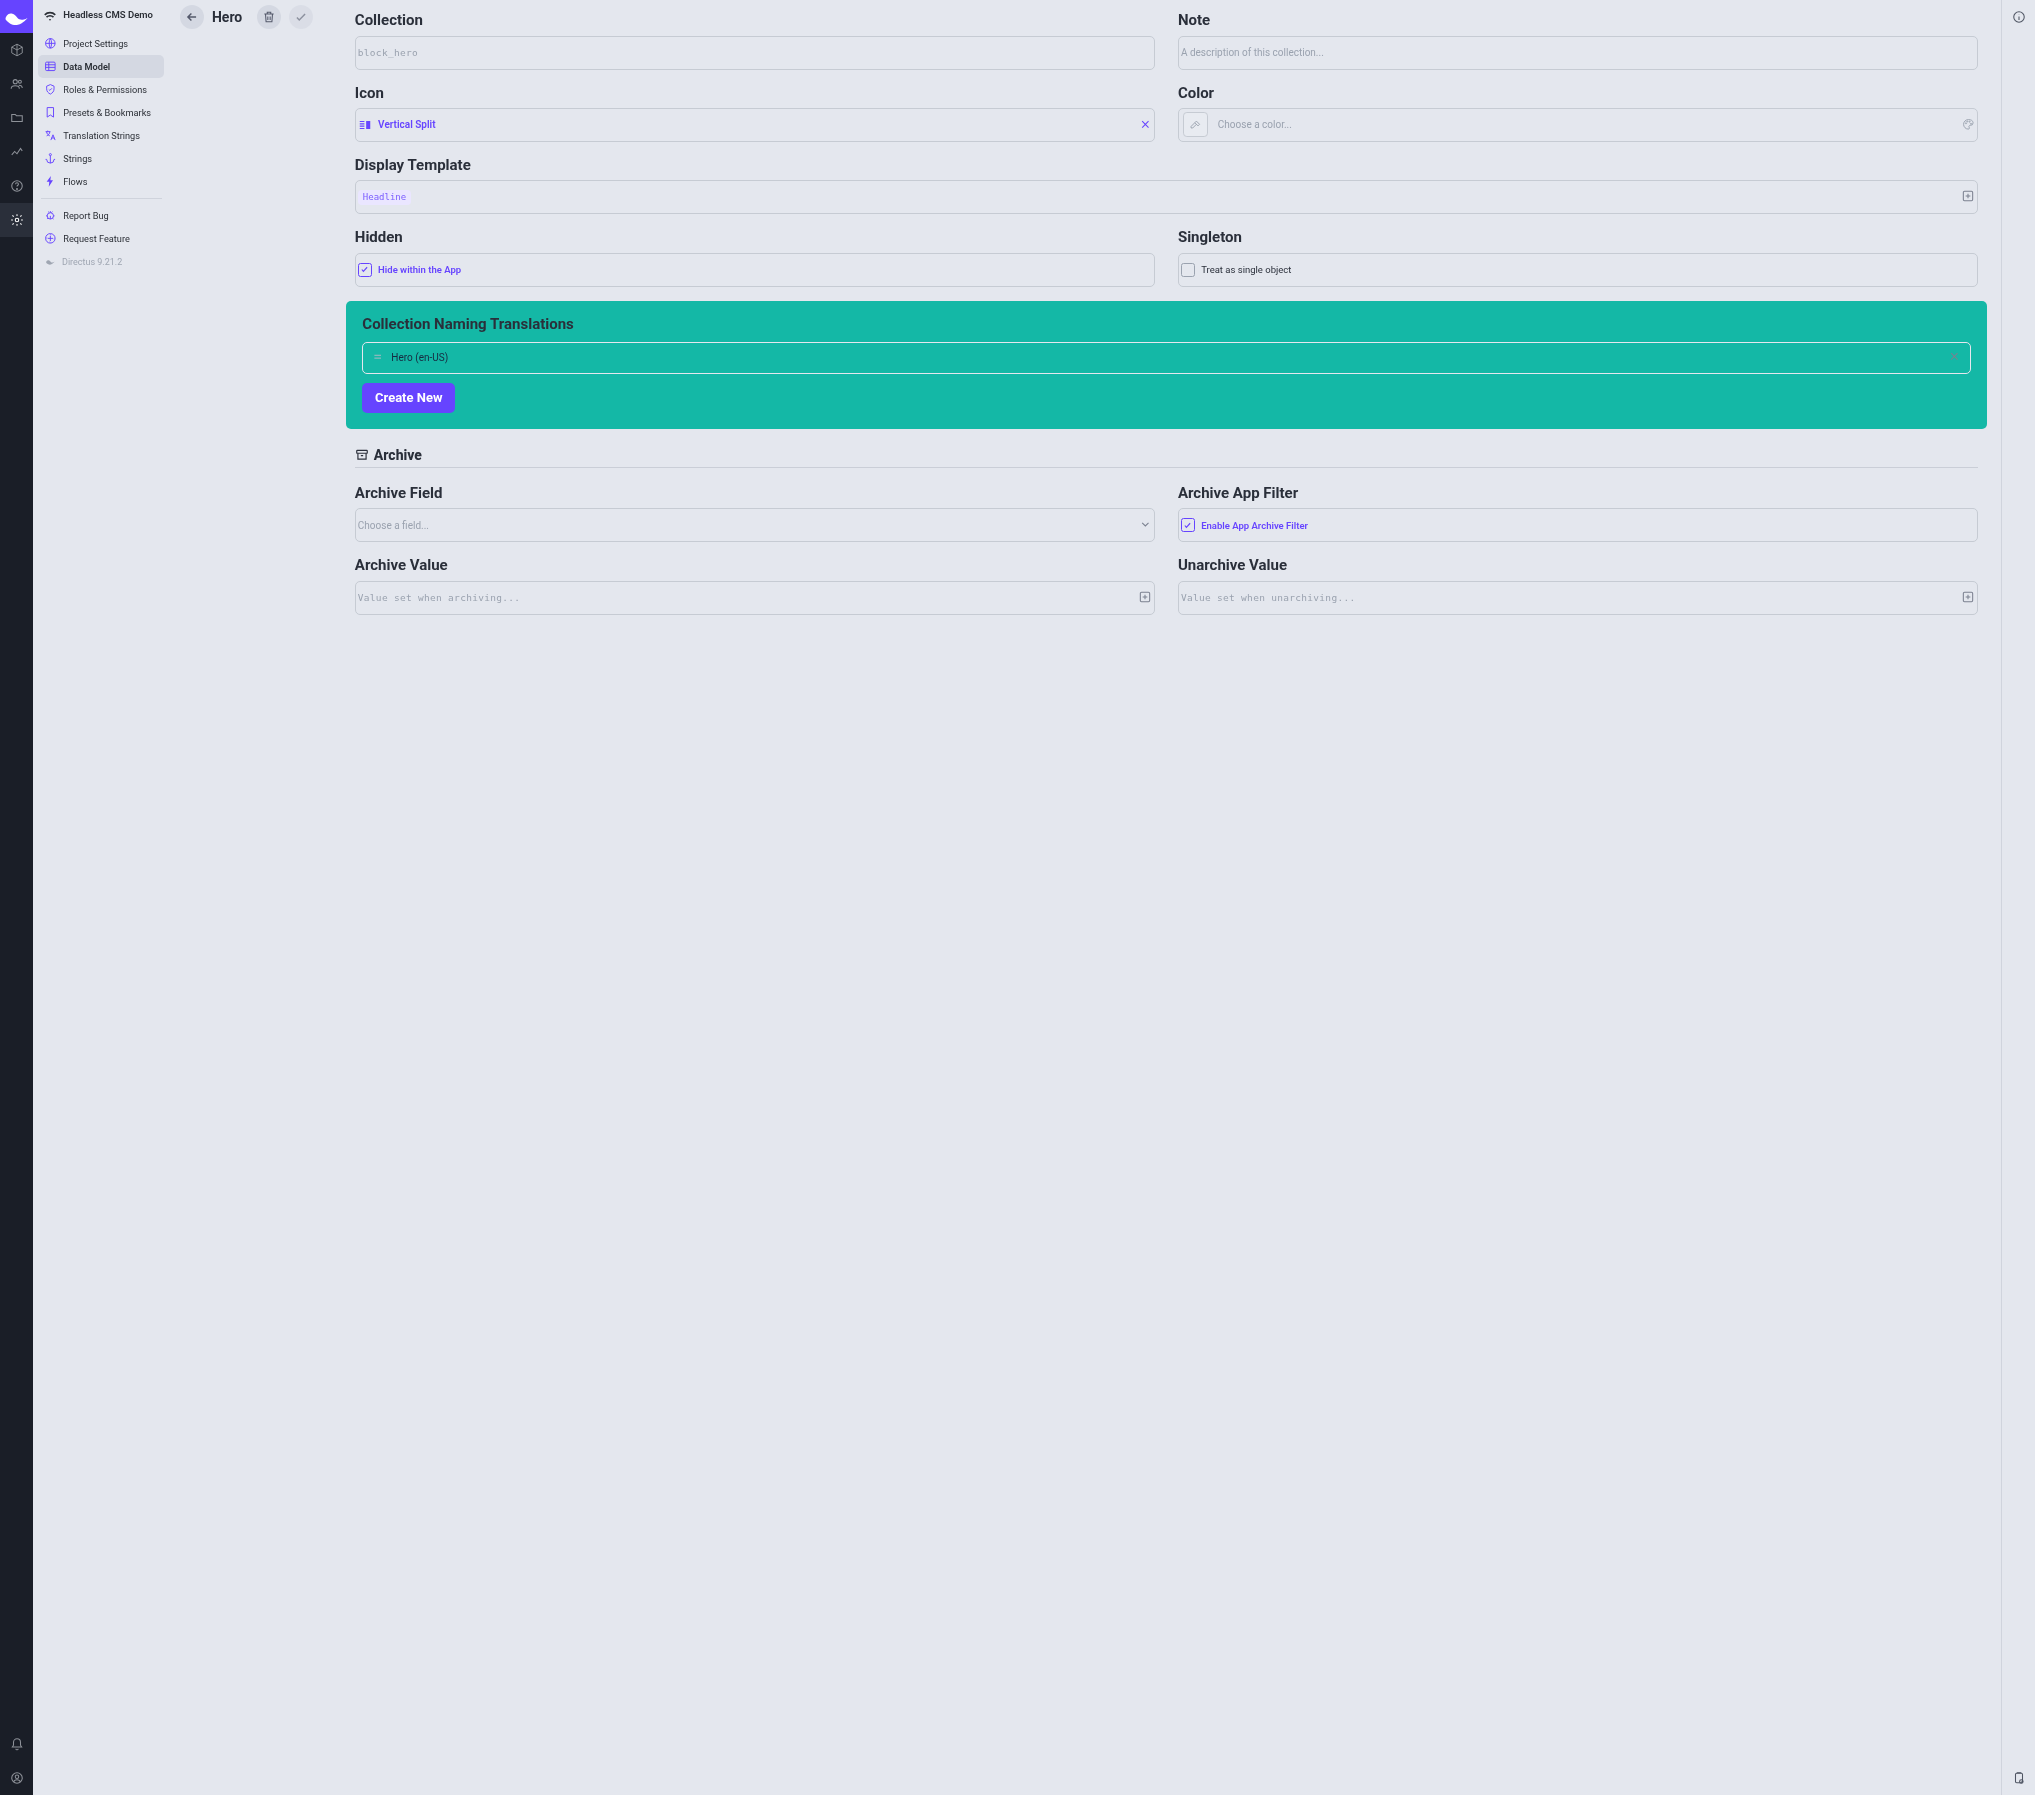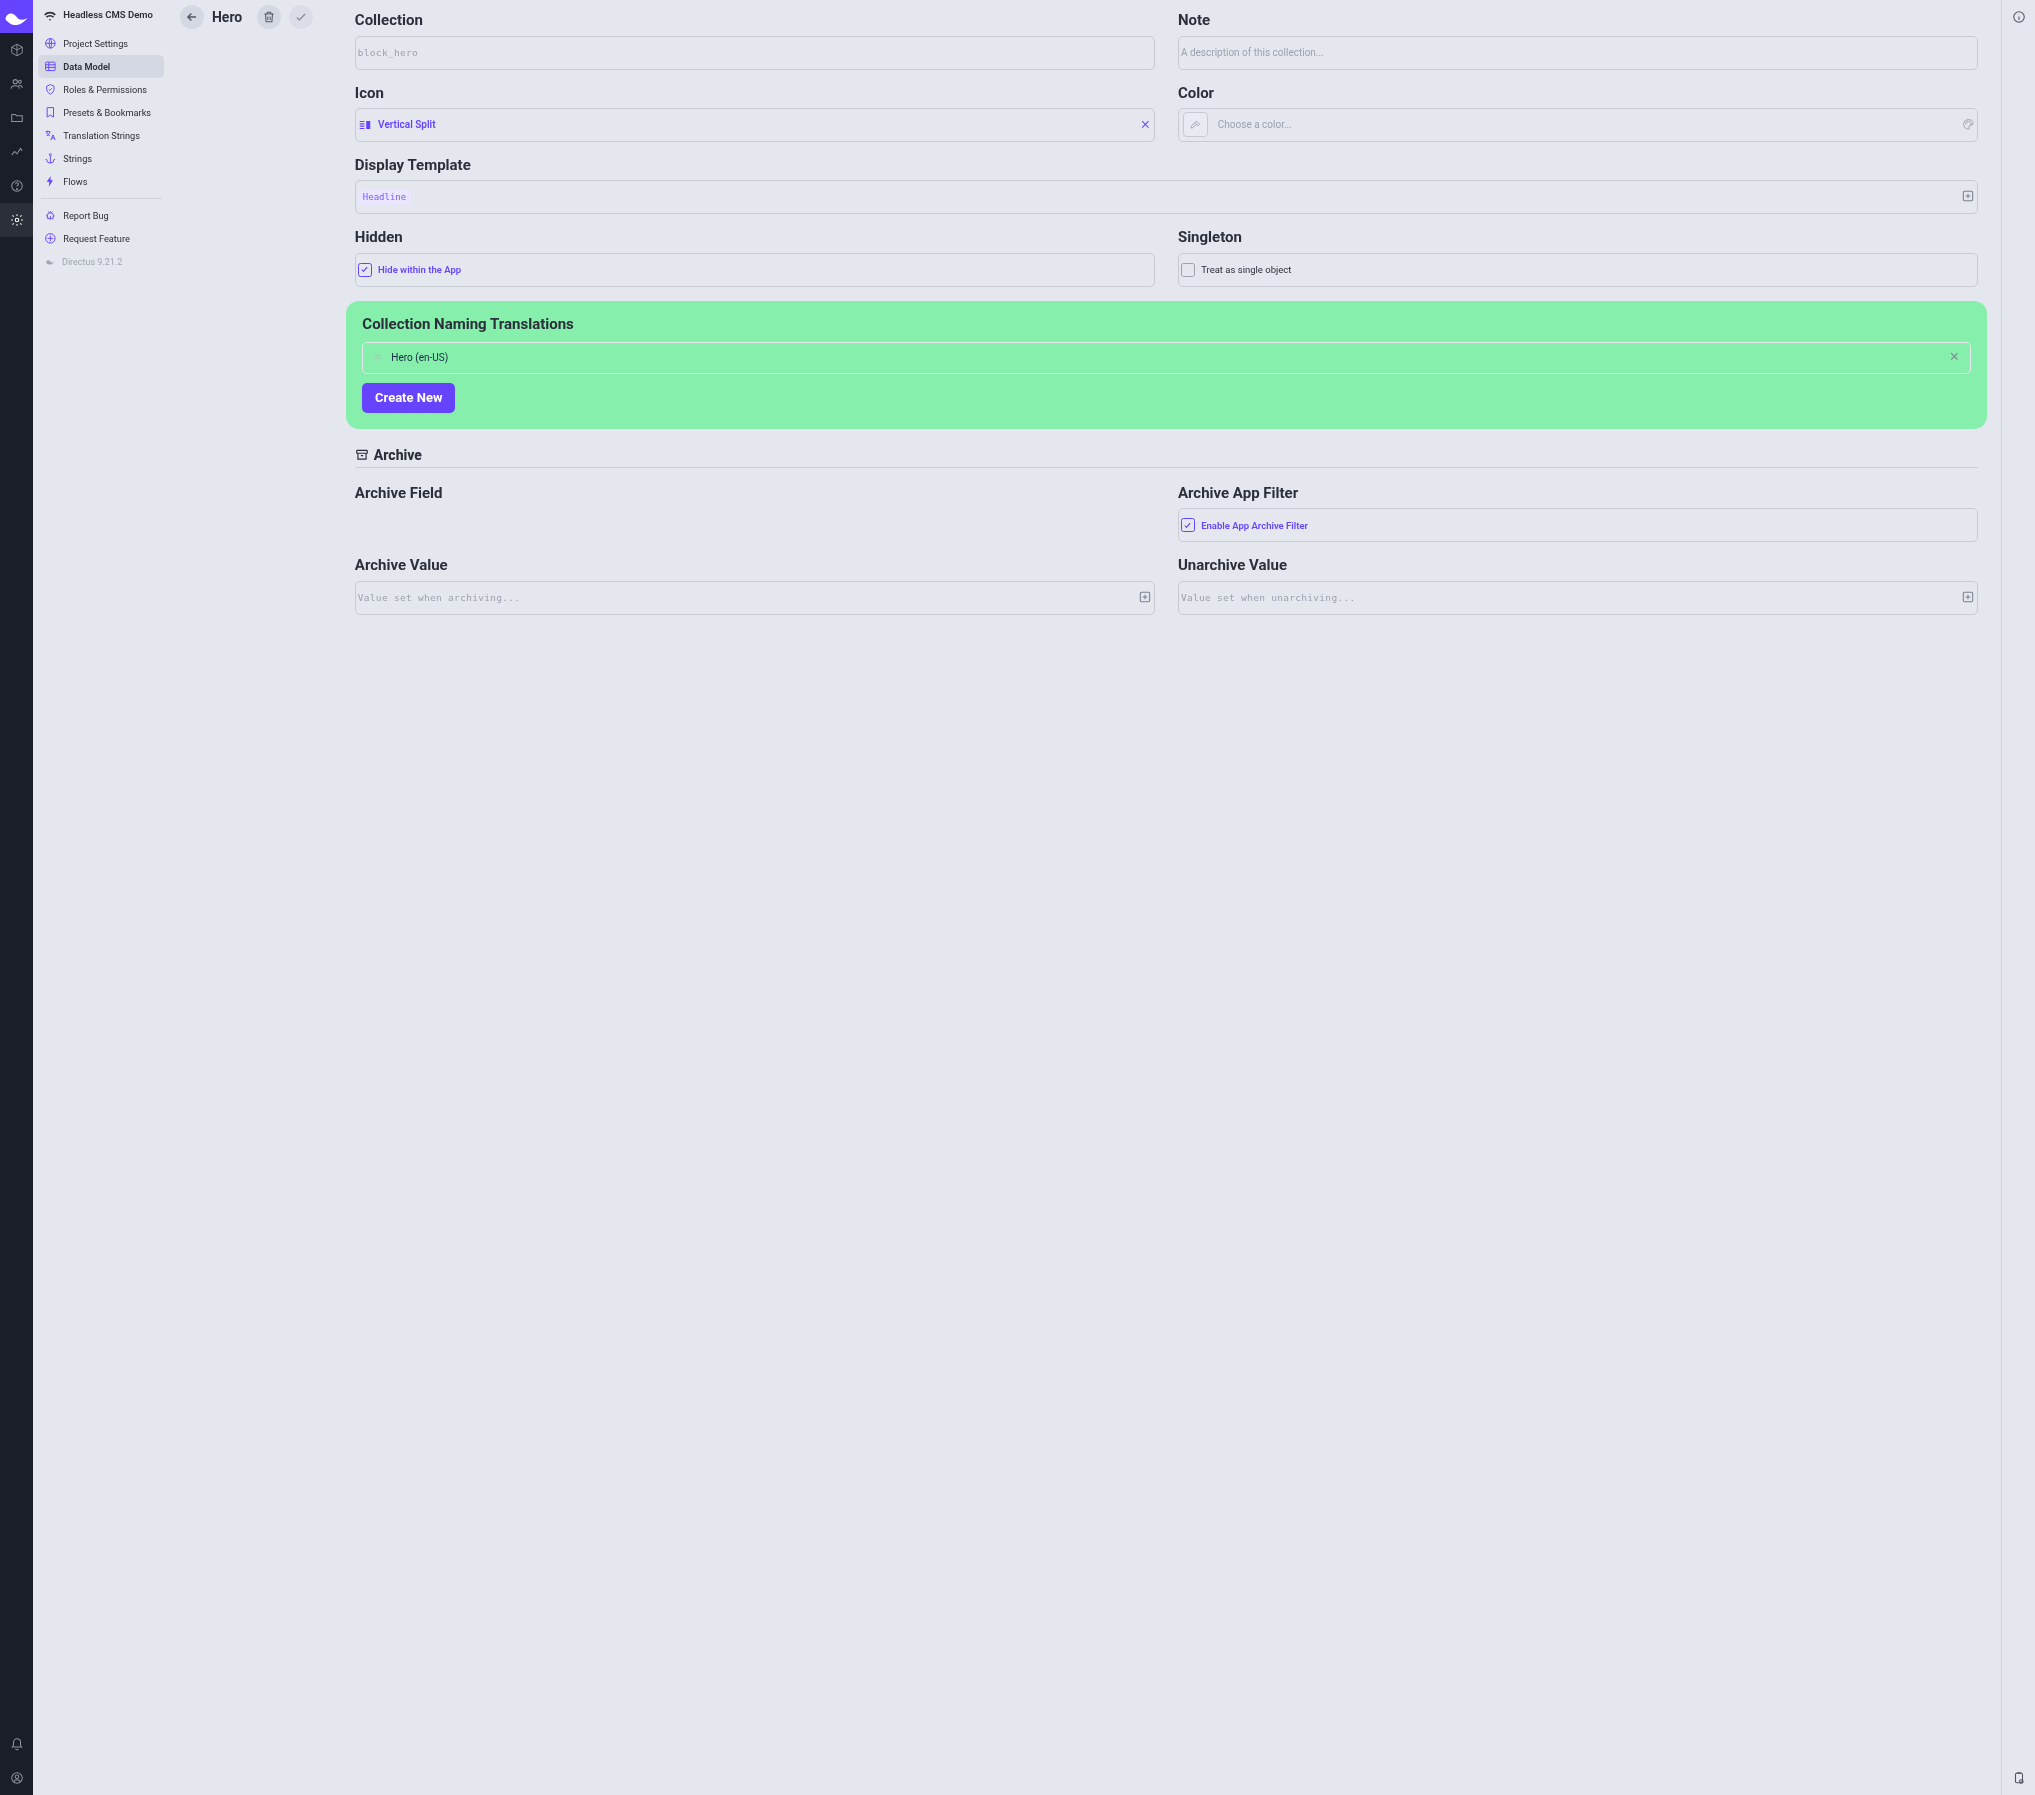--- a/index.html
+++ b/index.html
@@ -73,21 +73,21 @@
 .add-ic{margin-left:auto;color:#7b8190}
 .add-ic svg{width:14px;height:14px}
 
 .checkbox{width:14px;height:14px;border:1.6px solid #9aa2af;border-radius:2.5px;flex-shrink:0;display:flex;align-items:center;justify-content:center}
 .checkbox.checked{border-color:var(--purple);color:var(--purple)}
 .checkbox.checked svg{width:9px;height:9px}
 .check-label{font-size:9.5px;color:#2a2f3a}
 .check-label.purple{color:var(--purple);font-weight:600}
 
 
-.card{background:#86efac;border-radius:13px;padding:14px 16.5px 16.5px;margin:6.3px -9px 18px}
+.card{background:#14b8a6;border-radius:5px;padding:14px 16.5px 16.5px;margin:6.3px -9px 18px}
 .trans-row{display:flex;align-items:center;height:32px;border:1.3px solid #e5e7ef;border-radius:5px;padding:0 9px;gap:7.6px;margin-bottom:9px}
 .drag{color:#b3b8c3}
 .drag svg{width:11.4px;height:11.4px}
 .btn-primary{background:var(--purple);color:#fff;padding:7.6px 12.7px;border-radius:5px;font-weight:700;font-size:13px;display:inline-block;cursor:pointer}
 
 
 .section-head{display:flex;align-items:center;gap:5px;font-size:14px;font-weight:800;color:#2a2f3a;margin:12.7px 0 3.8px}
 .section-head svg{width:14px;height:14px}
 .section-line{height:0.6px;background:#caced7;margin-bottom:16.5px}
 .select-chevron{margin-left:auto;color:#7b8190}
@@ -377,20 +377,28 @@
           <rect x="3" y="4" width="18" height="5" rx="1"></rect>
           <path d="M5 9v10h14V9M10 13h4"></path>
         </svg>
       <span>Archive</span>
     </div>
     <div class="section-line"></div>
 
     <div class="row">
       <div class="col">
         <div class="field-label">Archive Field</div>
+        <div class="input-box muted">
+          <span>Choose a field...</span>
+          <span class="select-chevron">
+            <svg viewBox="0 0 24 24" fill="none" stroke="currentColor" stroke-width="2">
+                <path d="M6 9l6 6 6-6"></path>
+              </svg>
+          </span>
+        </div>
       </div>
       <div class="col">
         <div class="field-label">Archive App Filter</div>
         <div class="input-box">
           <div class="checkbox checked">
             <svg viewBox="0 0 24 24" fill="none" stroke="currentColor" stroke-width="3">
                 <path d="M5 12l4 5 10-11"></path>
               </svg>
           </div>
           <span class="check-label purple">Enable App Archive Filter</span>

